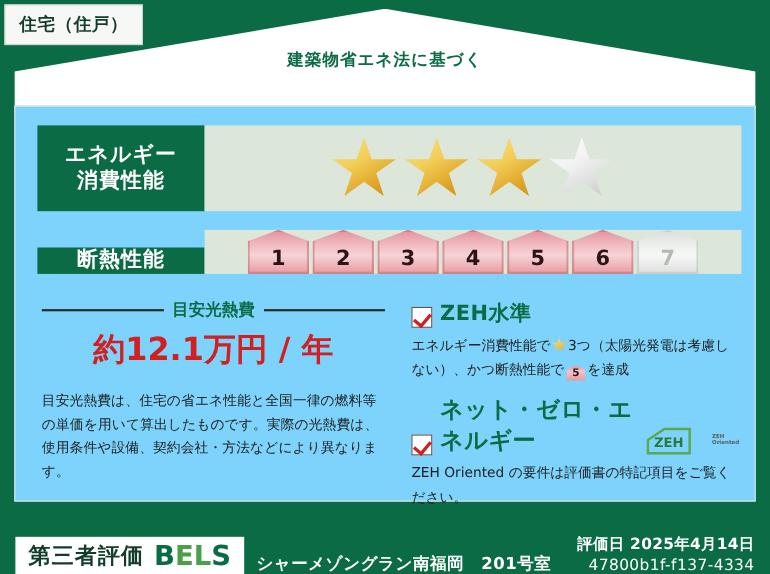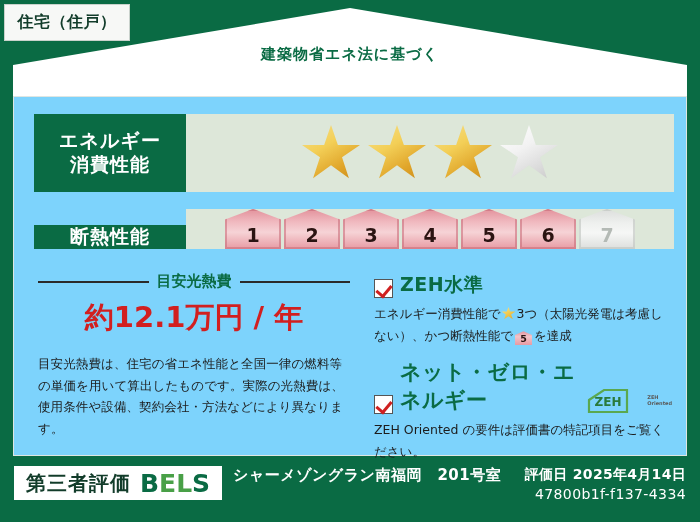--- a/index.html
+++ b/index.html
@@ -209,21 +209,21 @@
   .zeh-mark svg { display: block; }
   .zeh-oriented {
     font-size: 5px; line-height: 1.15; color: #5a5a5a; font-weight: bold;
   }
 
   
   .footer {
     position: absolute; left: 0; bottom: 0;
     width: 700px; height: 56px;
     background: #0a6b44;
-    display: flex; align-items: flex-start;
+    display: flex; align-items: flex-end;
   }
   .bels-box {
     margin-left: 14px;
     background: #ffffff;
     height: 34px; padding: 0 12px;
     display: flex; align-items: center; gap: 9px;
   }
   .bels-jp { color: #123c2a; font-weight: bold; font-size: 20px; letter-spacing: 1px; }
   .bels-en { font-weight: bold; font-size: 25px; letter-spacing: 0px; }
   .bels-en .b1 { color: #0a6b44; }

